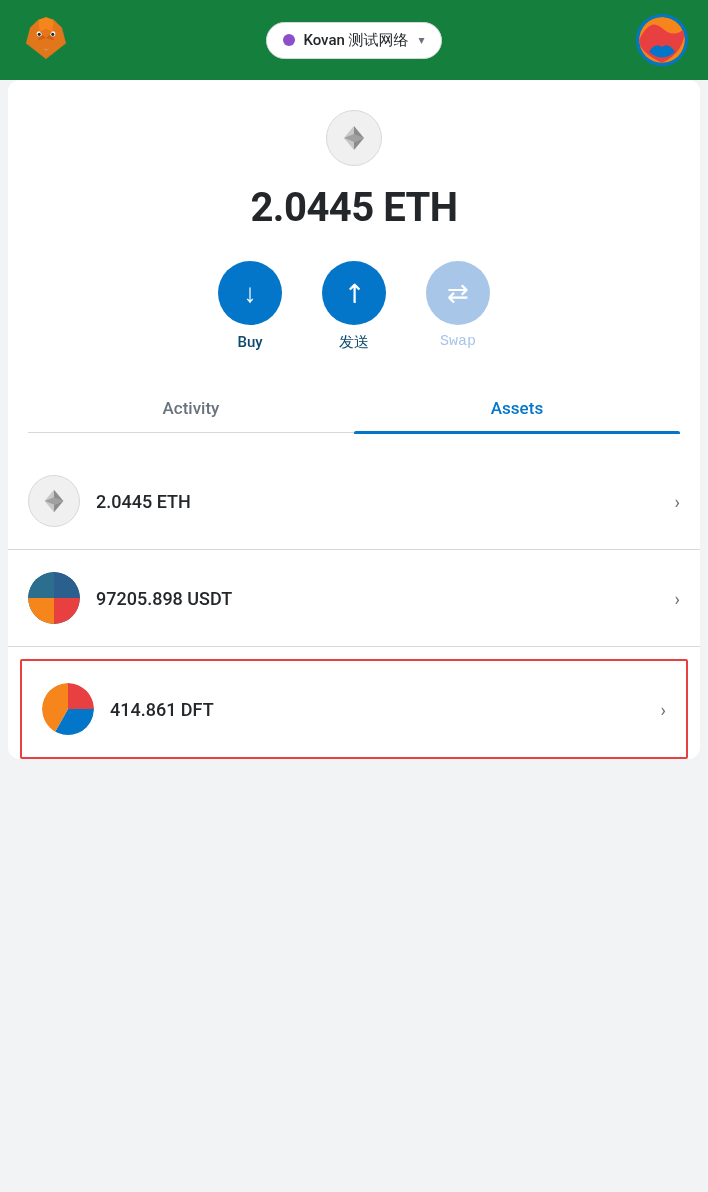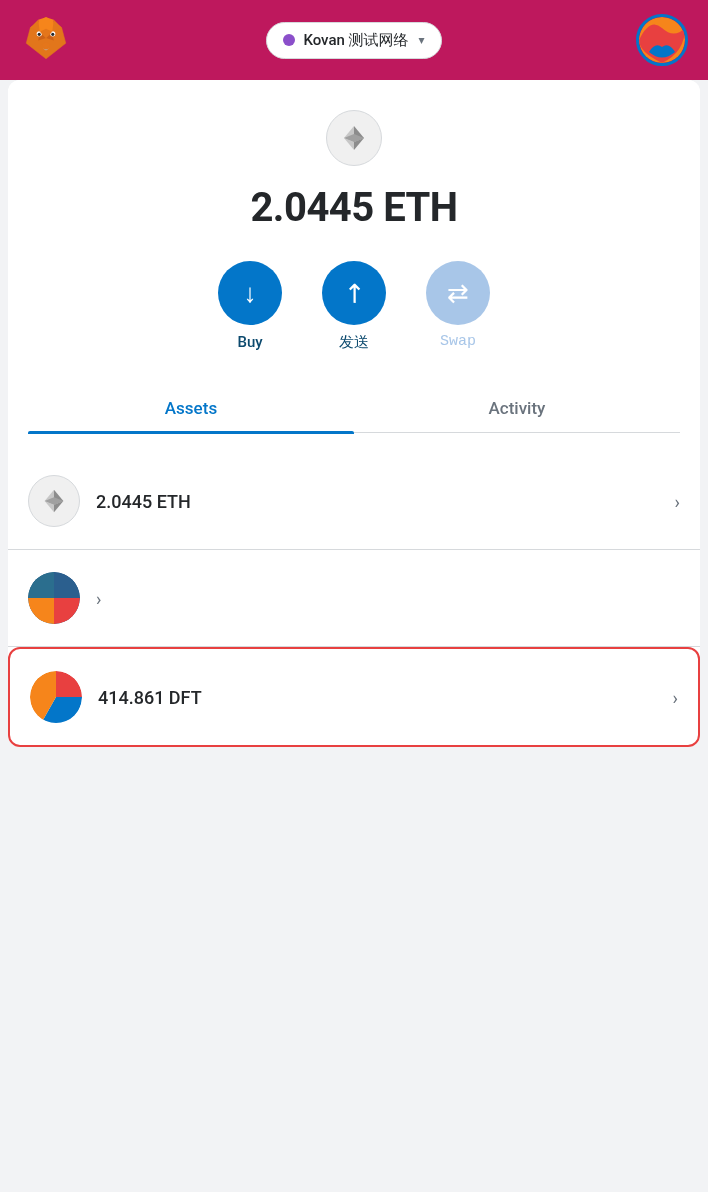--- a/index.html
+++ b/index.html
@@ -10,21 +10,21 @@
       background: #f2f3f5;
       overflow-x: hidden;
     }
 
     
     .header {
       display: flex;
       align-items: center;
       justify-content: space-between;
       padding: 14px 20px;
-      background: #be185d;
+      background: #15803d;
       height: 80px;
     }
     .network-pill {
       display: flex;
       align-items: center;
       gap: 8px;
       background: #fff;
       border-radius: 50px;
       padding: 8px 16px;
       cursor: pointer;
@@ -182,22 +182,22 @@
       padding: 22px 20px;
       border-bottom: 1px solid #d6d9dc;
       cursor: pointer;
       background: #fff;
     }
     .asset-item:last-child {
       border-bottom: none;
     }
     .asset-item.highlighted {
       border: 2.5px solid #e84040;
-      border-radius: 12px;
-      margin: 0;
+      border-radius: 2px;
+      margin: 12px;
     }
     .asset-icon {
       width: 52px;
       height: 52px;
       border-radius: 50%;
       margin-right: 16px;
       flex-shrink: 0;
       display: flex;
       align-items: center;
       justify-content: center;
@@ -301,25 +301,25 @@
       </div>
       <div class="action-btn">
         <div class="action-circle inactive">
           <span class="action-icon">⇄</span>
         </div>
         <span class="action-label inactive">Swap</span>
       </div>
     </div>
 
     <div class="tabs">
+      <div class="tab inactive">
+        <span>Activity</span>
+      </div>
       <div class="tab active">
         <span>Assets</span>
-      </div>
-      <div class="tab inactive">
-        <span>Activity</span>
       </div>
     </div>
   </div>
 
   <div class="asset-list">
 
     <div class="asset-item">
       <div class="asset-icon eth-icon-bg">
         <svg width="30" height="30" viewBox="0 0 32 32" xmlns="http://www.w3.org/2000/svg">
           <polygon points="16,4 26,16 16,20" fill="#8c8c8c"></polygon>
@@ -336,20 +336,21 @@
     <div class="asset-item">
       <div class="asset-icon" style="background: transparent;">
         <svg width="52" height="52" viewBox="0 0 52 52" xmlns="http://www.w3.org/2000/svg">
           <circle cx="26" cy="26" r="26" fill="#2b5f8e"></circle>
           <path d="M26,0 A26,26 0 0,1 52,26 L26,26Z" fill="#2b5f8e"></path>
           <path d="M26,26 L52,26 A26,26 0 0,1 26,52Z" fill="#e84040"></path>
           <path d="M26,26 L26,52 A26,26 0 0,1 0,26Z" fill="#f6851b"></path>
           <path d="M0,26 A26,26 0 0,1 26,0 L26,26Z" fill="#2b6e8e"></path>
         </svg>
       </div>
+      <span class="asset-name">97205.898 USDT</span>
       <span class="asset-chevron">›</span>
     </div>
 
     <div class="asset-item highlighted">
       <div class="asset-icon" style="background: transparent;">
         <svg width="52" height="52" viewBox="0 0 52 52" xmlns="http://www.w3.org/2000/svg">
           <circle cx="26" cy="26" r="26" fill="#f0f0f0"></circle>
 
           <path d="M26,26 L26,0 A26,26 0 0,1 52,26Z" fill="#e84040"></path>
 

